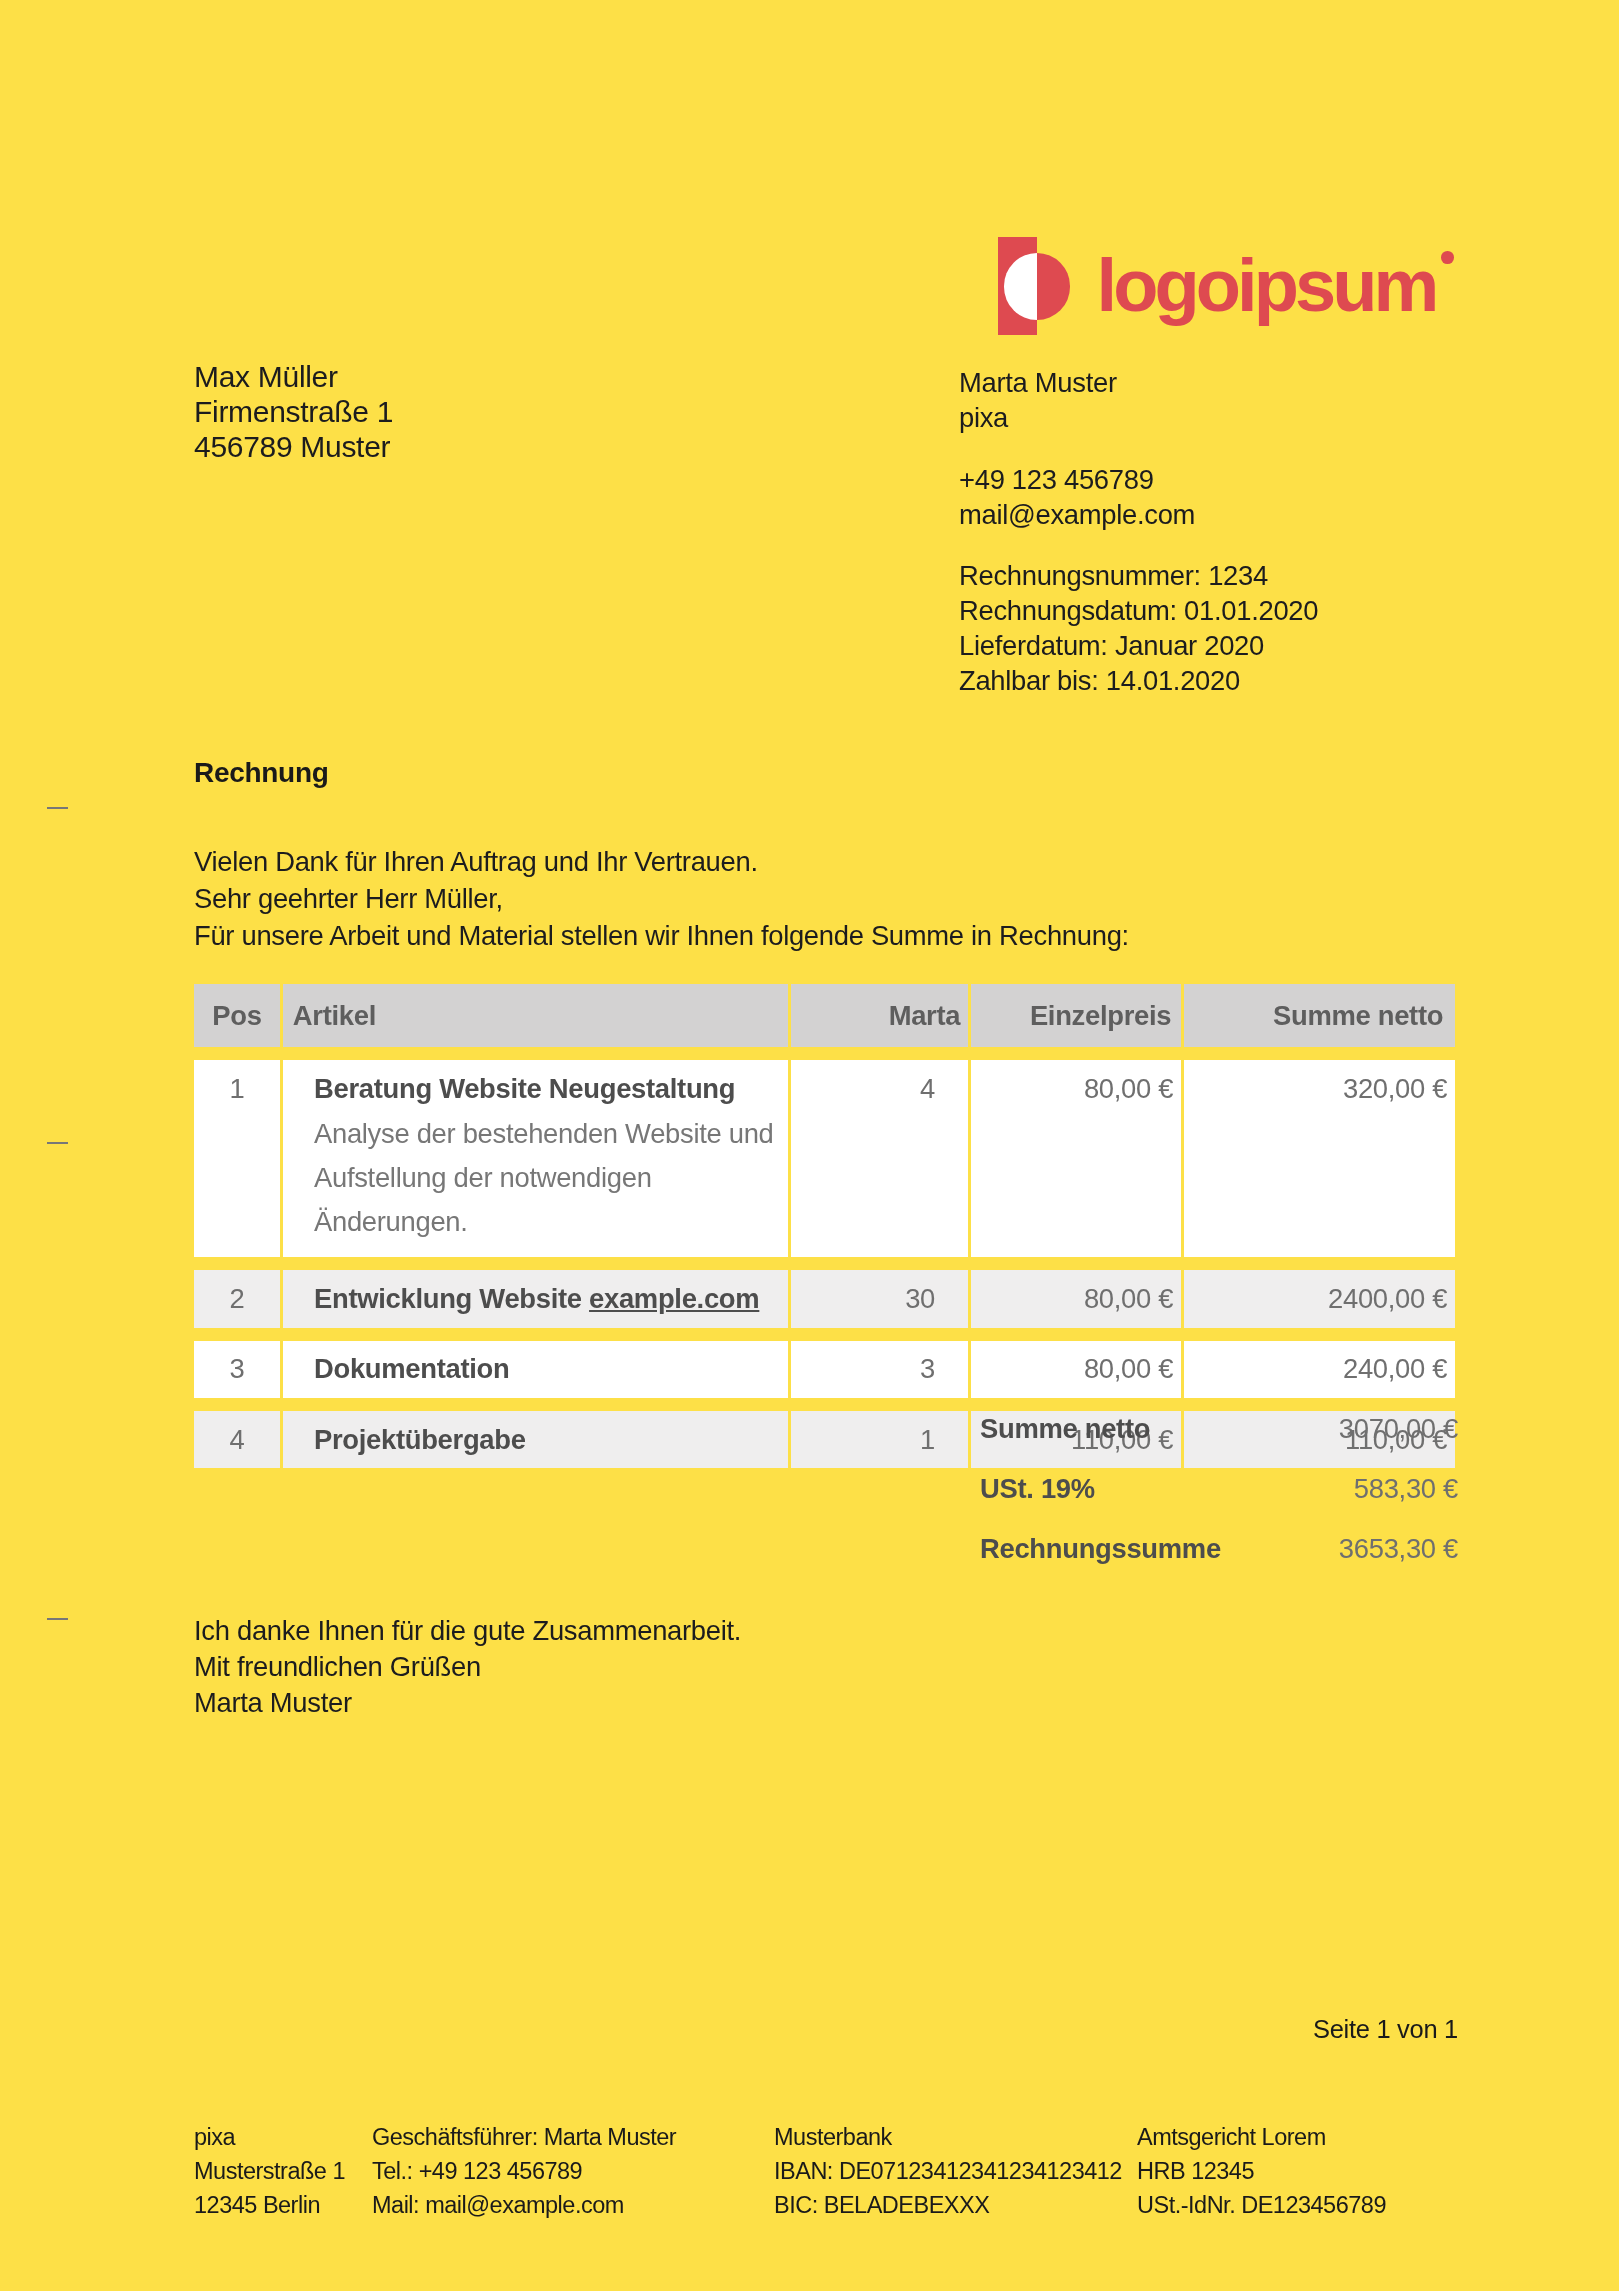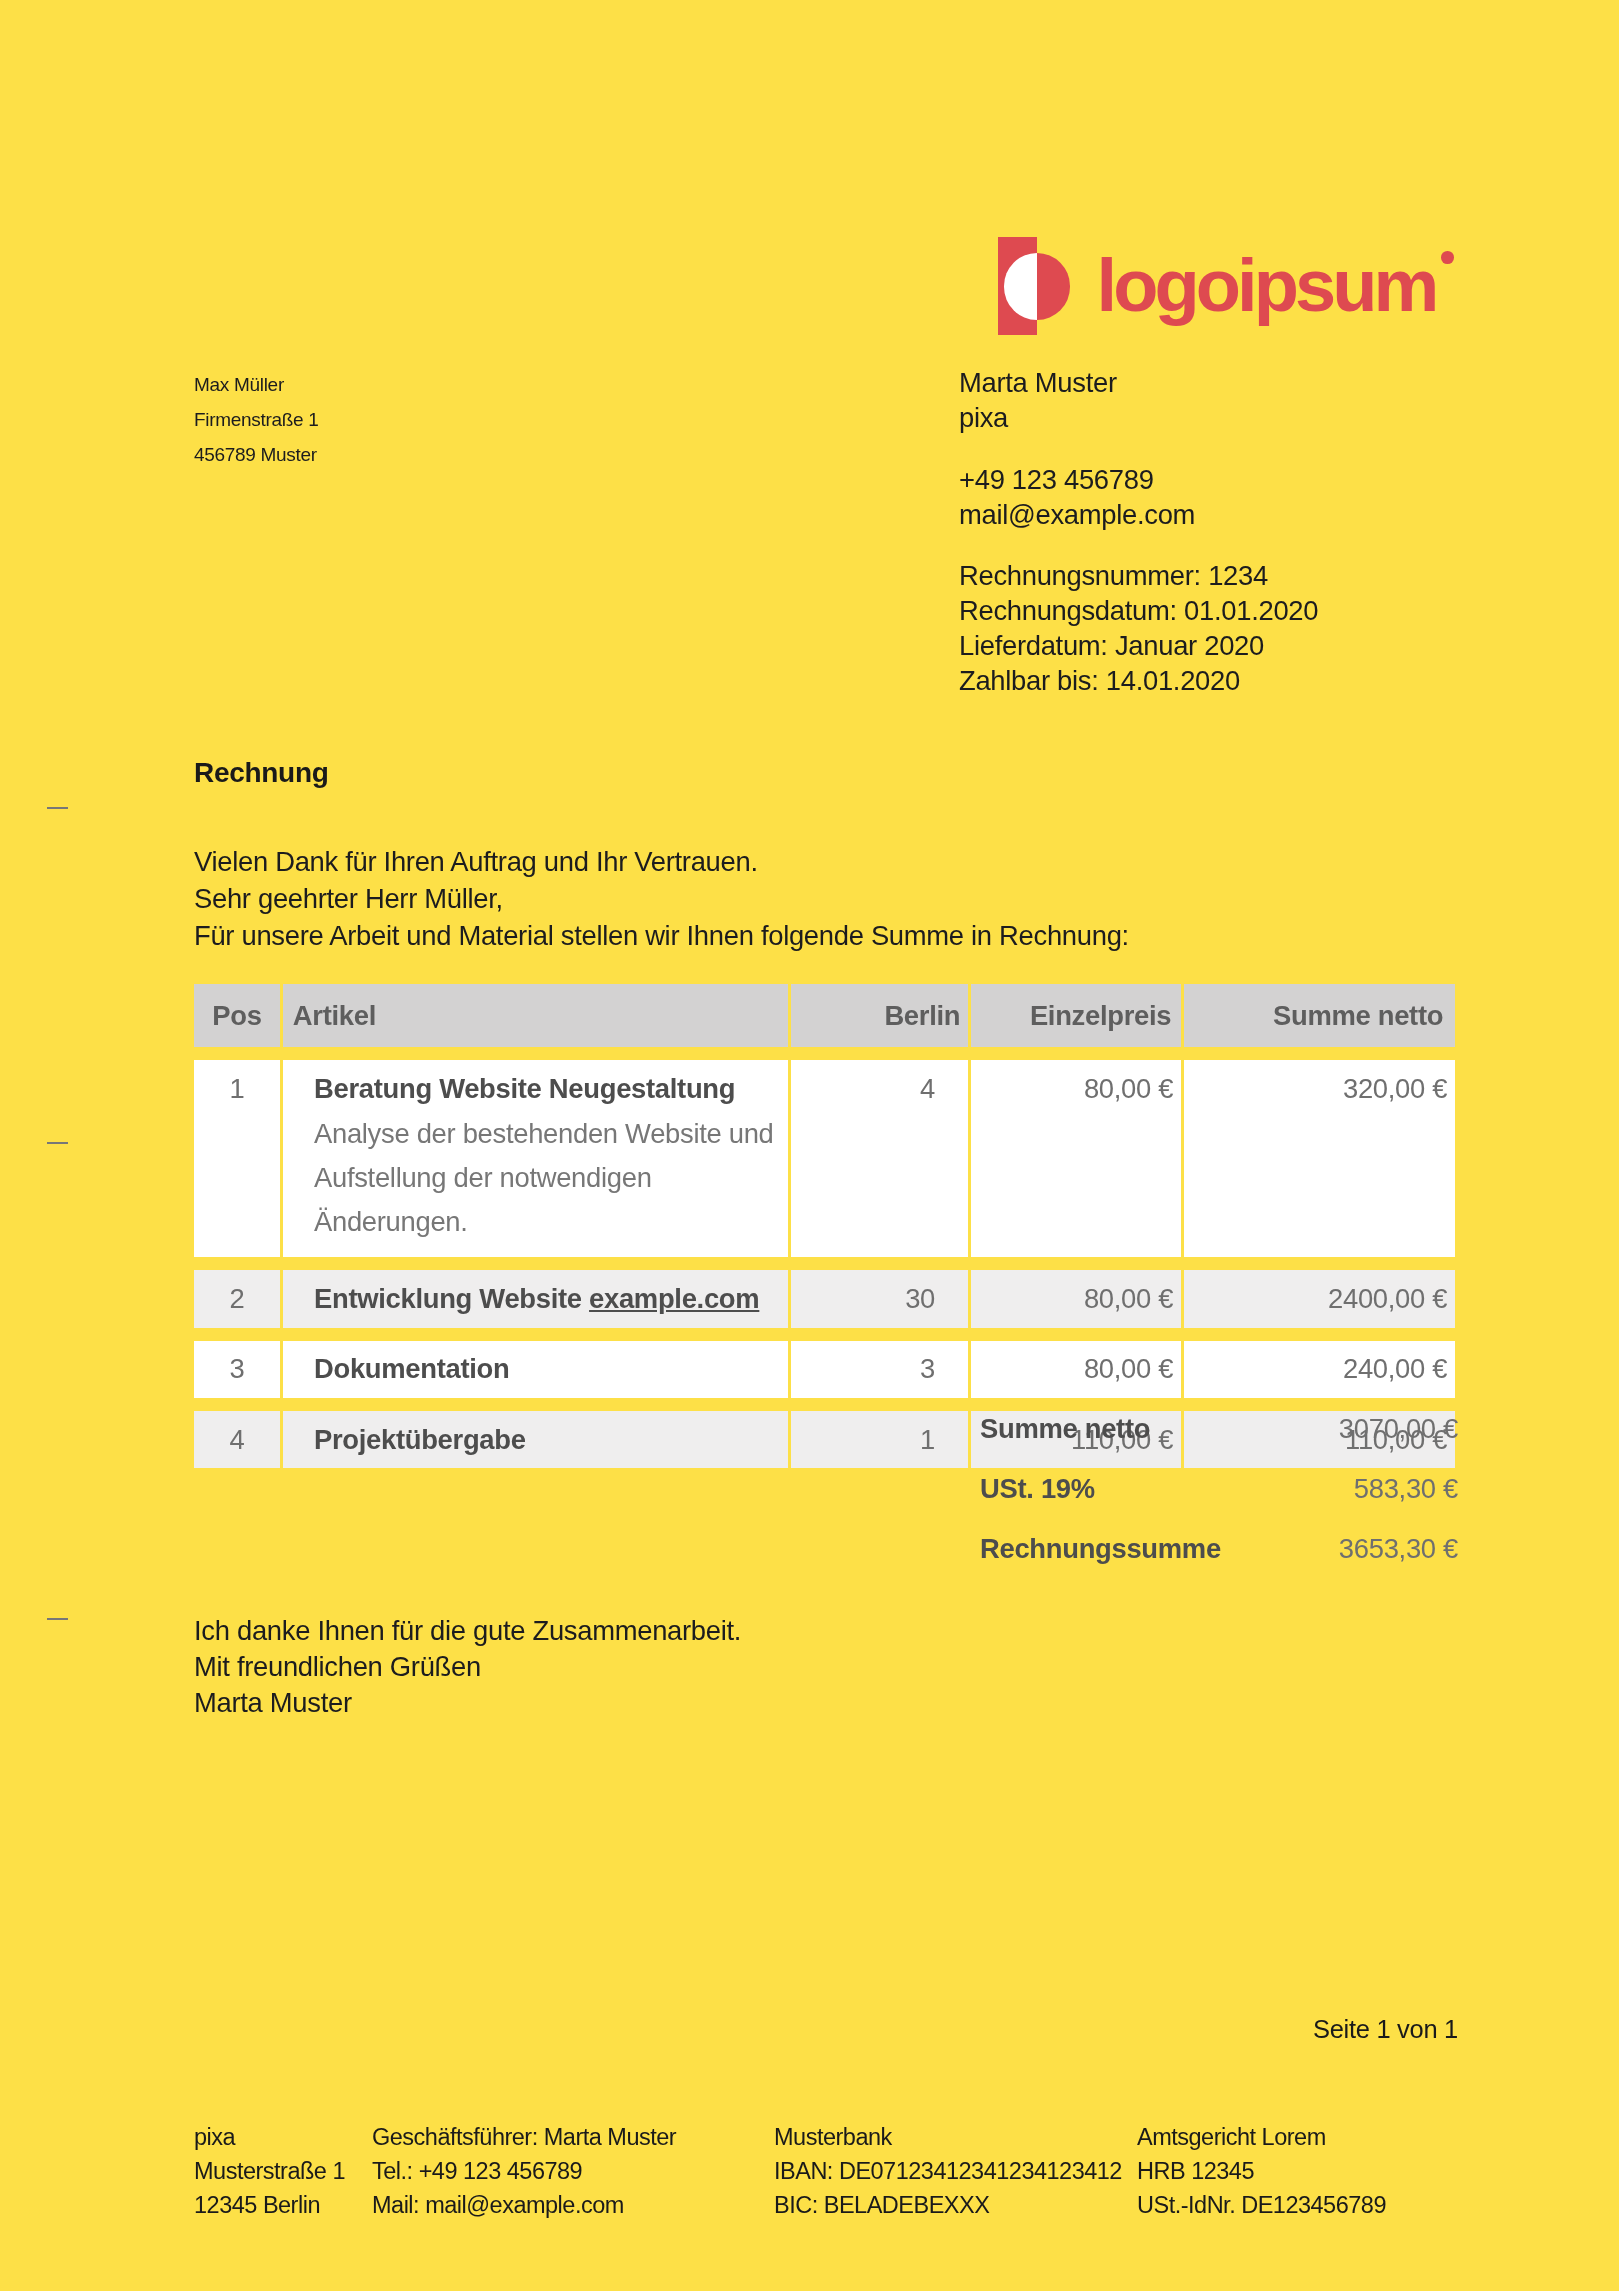--- a/index.html
+++ b/index.html
@@ -19,21 +19,21 @@
   
   .logo { position:absolute; left:998px; top:237px; display:flex; align-items:center; gap:25.5px; }
   .logo-mark { position:relative; width:73px; height:98px; }
   .lm-rect { position:absolute; left:0; top:0; width:39px; height:98px; background:#de4a50; }
   .lm-half-white { position:absolute; left:5.9px; top:15.7px; width:33px; height:67px; background:#ffffff; border-radius:33px 0 0 33px; }
   .lm-half-red { position:absolute; left:39px; top:15.7px; width:33px; height:67px; background:#de4a50; border-radius:0 33px 33px 0; }
   .logo-word { font-size:74px; font-weight:bold; color:#de4a50; letter-spacing:-3.9px; line-height:98px; white-space:nowrap; }
   .logo-dot { display:inline-block; width:12.7px; height:12.7px; border-radius:50%; background:#de4a50; margin-left:5.9px; position:relative; top:-47px; }
 
   
-  .sender { position:absolute; left:194px; top:367px; font-size:19px; line-height:35px; }
+  .sender { position:absolute; left:194px; top:359px; font-size:30px; line-height:35px; }
   .recipient { position:absolute; left:959px; top:365px; font-size:27.4px; line-height:35px; }
   .recipient .grp { margin-bottom:26.5px; }
 
   
   .doc-title { position:absolute; left:194px; top:757px; margin:0; font-size:28px; font-weight:bold; color:#1a1a1a; }
   .intro { position:absolute; left:194px; top:843px; font-size:27.4px; line-height:37px; }
   .closing { position:absolute; left:194px; top:1613px; font-size:27.4px; line-height:36px; }
 
   
   .items { position:absolute; left:191px; top:971px; width:1267px;
@@ -126,21 +126,21 @@
       <col style="width:86px">
         <col style="width:505px">
         <col style="width:177px">
         <col style="width:210px">
         <col>
     </colgroup>
     <thead>
       <tr>
         <th class="col-pos">Pos</th>
         <th class="col-artikel">Artikel</th>
-        <th class="col-anzahl">Berlin</th>
+        <th class="col-anzahl">Marta</th>
         <th class="col-preis">Einzelpreis</th>
         <th class="col-summe">Summe netto</th>
       </tr>
     </thead>
     <tbody>
       <tr class="plain">
         <td class="col-pos">1</td>
         <td class="col-artikel">
           <div class="item-title">Beratung Website Neugestaltung</div>
           <div class="item-desc">Analyse der bestehenden Website und Aufstellung der notwendigen Änderungen.</div>

